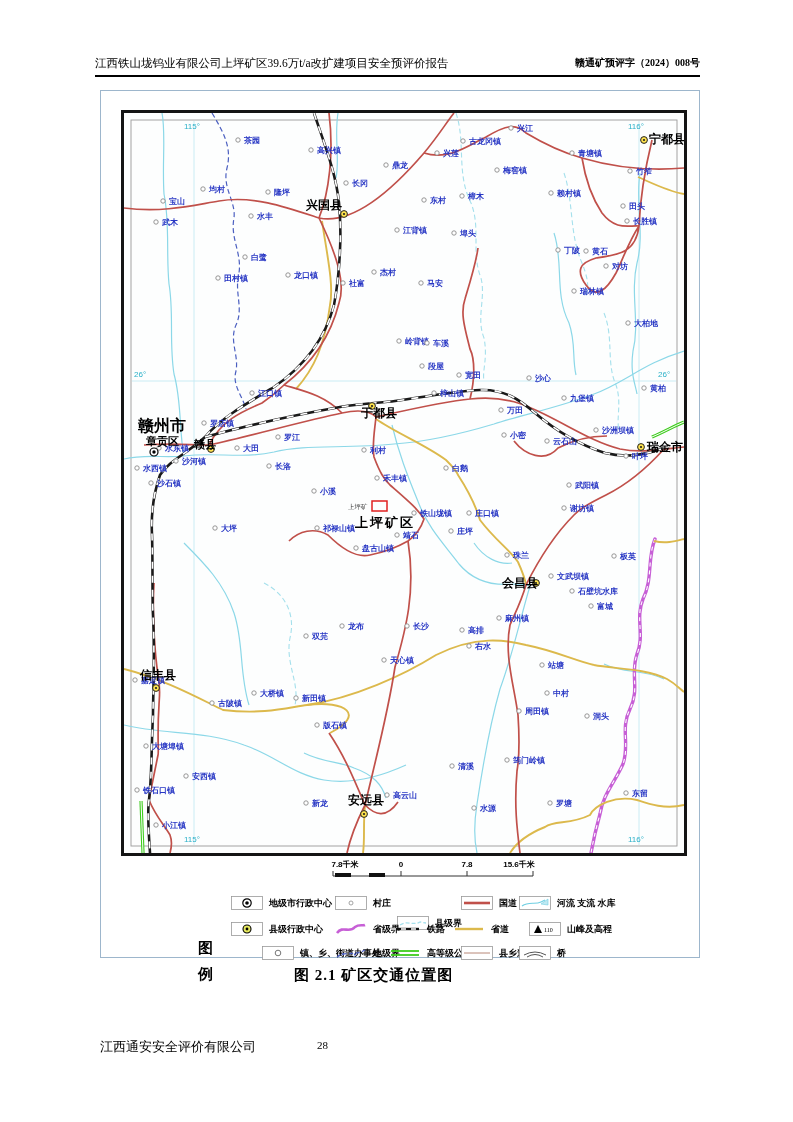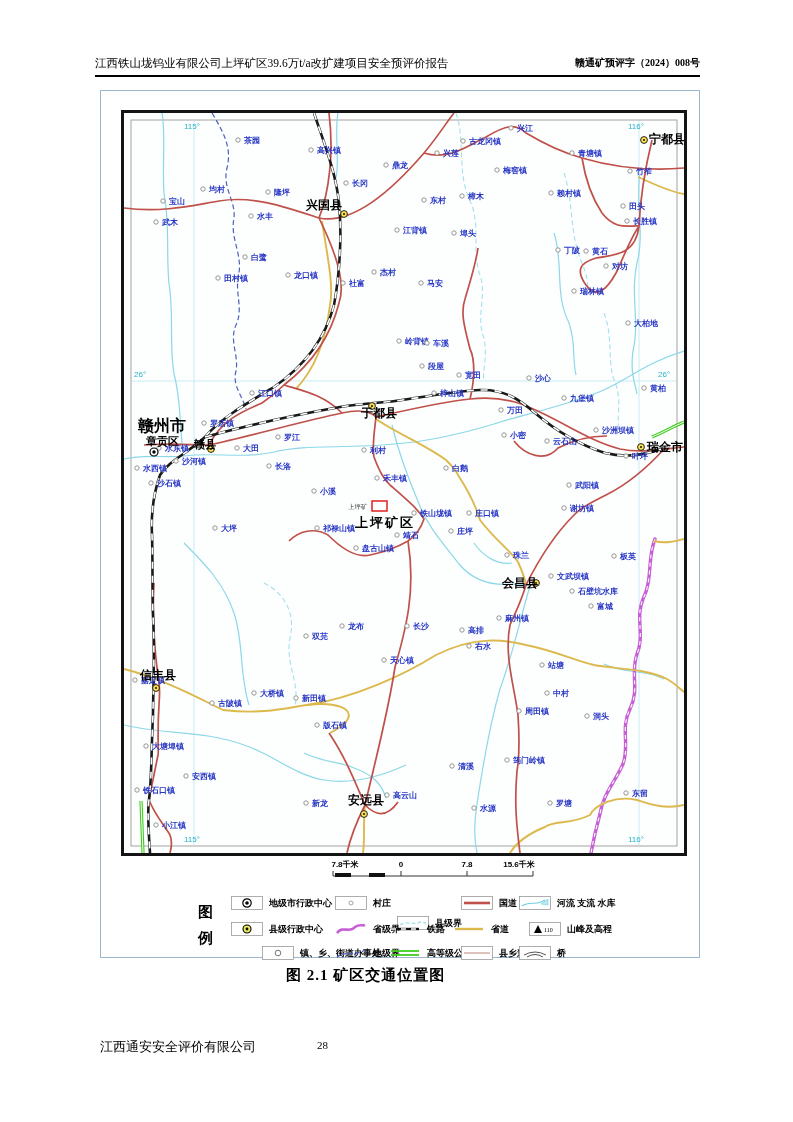--- a/index.html
+++ b/index.html
@@ -6,27 +6,27 @@
   body{
     width:793px;height:1122px;background:#fff;position:relative;
     font-family:"Liberation Serif","DejaVu Serif",serif;color:#000;overflow:hidden;
   }
   .header-left{position:absolute;left:95px;top:56px;font-weight:normal;font-size:11.5px;white-space:nowrap;}
   .header-right{position:absolute;right:93px;top:56px;font-weight:bold;font-size:10px;white-space:nowrap;}
   .header-rule{position:absolute;left:95px;right:93px;top:75px;border-top:2px solid #000;height:0;}
   .figure{position:absolute;left:100px;top:90px;width:598px;height:866px;border:1px solid #9db6cc;background:#fff;}
   .map-frame{position:absolute;left:20px;top:19px;width:560px;height:740px;border:3px solid #141414;background:#fdfefe;}
   .map-frame svg{position:absolute;left:0;top:0;width:100%;height:100%;}
-  .legend-title{position:absolute;left:97px;top:808px;width:18px;font-size:15px;font-weight:bold;line-height:26px;letter-spacing:0;}
+  .legend-title{position:absolute;left:97px;top:844px;width:18px;font-size:15px;font-weight:bold;line-height:26px;letter-spacing:0;}
   .lg-item{position:absolute;height:16px;white-space:nowrap;padding-left:12px;}
   .lg-sym{display:inline-block;width:32px;height:14px;vertical-align:middle;}
   .lg-sym svg{display:block;}
   .lg-label{display:inline-block;margin-left:6px;font-size:9px;font-weight:bold;vertical-align:middle;}
   .scalebar{position:absolute;left:222px;top:766px;width:220px;height:30px;}
-  .caption{position:absolute;left:8px;width:715px;top:966px;text-align:center;font-size:15px;font-weight:bold;letter-spacing:1px;}
+  .caption{position:absolute;left:16px;width:715px;top:966px;text-align:center;font-size:15px;font-weight:bold;letter-spacing:1px;}
   .footer-company{position:absolute;left:100px;top:1038px;font-size:13px;}
   .page-number{position:absolute;left:0;width:645px;top:1039px;text-align:center;font-size:11px;}
   
   .gr{stroke:#c4ebf4;stroke-width:0.9;fill:none;}
   .frame-in{stroke:#9a9a9a;stroke-width:0.9;fill:none;}
   .countyb{stroke:#a5e0ec;stroke-width:1.1;fill:none;stroke-dasharray:5 3;}
   .prefb{stroke:#4b5fc0;stroke-width:1.2;fill:none;stroke-dasharray:5 3;}
   .provb{stroke:#c75fd6;stroke-width:3.4;fill:none;stroke-linecap:round;}
   .provbd{stroke:#fff;stroke-width:1.1;fill:none;stroke-dasharray:4 4;}
   .river{stroke:#8cd8e8;stroke-width:1.2;fill:none;}

